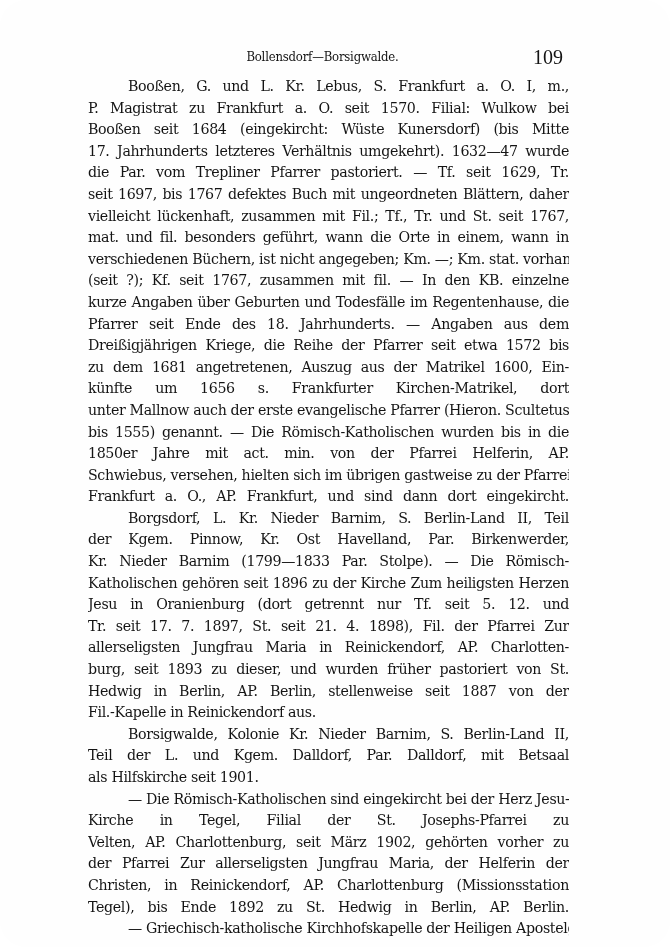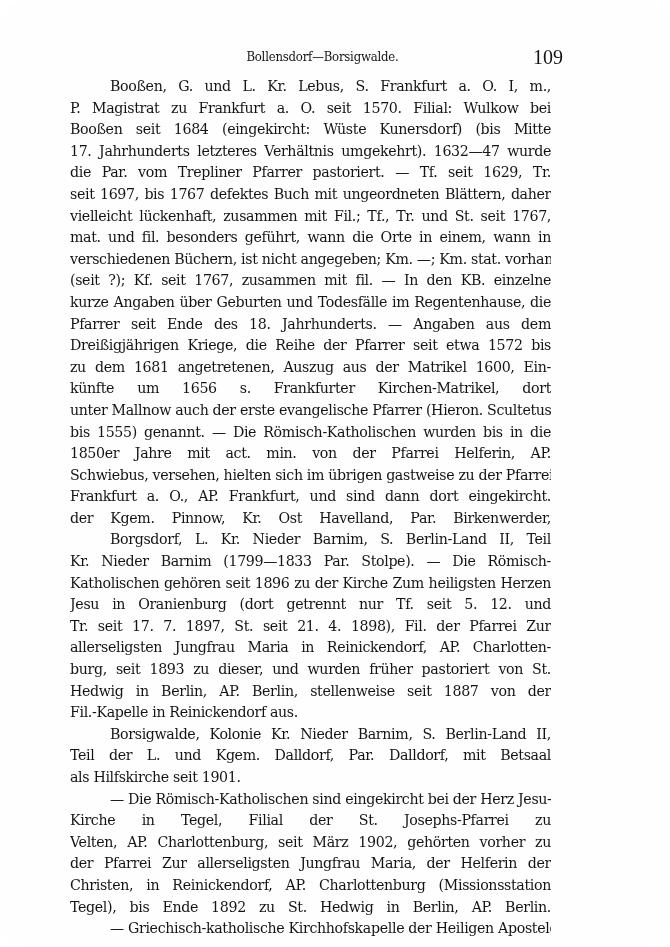--- a/index.html
+++ b/index.html
@@ -4,21 +4,21 @@
 <style>
   html, body { margin: 0; padding: 0; background: #ffffff; }
   body { width: 670px; height: 947px; position: relative; overflow: hidden;
          font-family: "DejaVu Serif", serif; color: #141414; }
   .page { position: absolute; left: 0; top: 0; width: 670px; height: 947px; background: #fefefe; border-radius: 26px; }
   .running-head { position: absolute; top: 46px; left: 82px; width: 481px; height: 22px; }
   .running-title { position: absolute; left: 0; right: 0; text-align: center; font-size: 13px;
                    font-family: "DejaVu Serif Condensed", "DejaVu Serif", serif; letter-spacing: -0.2px; top: 3px; }
   .page-number { position: absolute; right: 0; top: 0; font-size: 20px;
                  font-family: "Liberation Serif", serif; }
-  .body-text { position: absolute; top: 76px; left: 70px; width: 481px; }
+  .body-text { position: absolute; top: 76px; left: 88px; width: 481px; }
   .line { height: 21.6px; line-height: 21.6px; font-size: 14.2px; white-space: nowrap;
           text-align: justify; text-align-last: justify; overflow: hidden;
           font-family: "DejaVu Serif", serif; letter-spacing: -0.35px; }
   .line.indent { padding-left: 40px; }
   .line.last { text-align-last: left; }
 </style>
 </head>
 <body>
 
 <div class="page">
@@ -40,22 +40,22 @@
       <div class="line">kurze Angaben über Geburten und Todesfälle im Regentenhause, die</div>
       <div class="line">Pfarrer seit Ende des 18. Jahrhunderts. — Angaben aus dem</div>
       <div class="line">Dreißigjährigen Kriege, die Reihe der Pfarrer seit etwa 1572 bis</div>
       <div class="line">zu dem 1681 angetretenen, Auszug aus der Matrikel 1600, Ein-</div>
       <div class="line">künfte um 1656 s. Frankfurter Kirchen-Matrikel, dort</div>
       <div class="line">unter Mallnow auch der erste evangelische Pfarrer (Hieron. Scultetus</div>
       <div class="line">bis 1555) genannt. — Die Römisch-Katholischen wurden bis in die</div>
       <div class="line">1850er Jahre mit act. min. von der Pfarrei Helferin, AP.</div>
       <div class="line">Schwiebus, versehen, hielten sich im übrigen gastweise zu der Pfarrei</div>
       <div class="line">Frankfurt a. O., AP. Frankfurt, und sind dann dort eingekircht.</div>
+      <div class="line indent">Borgsdorf, L.  Kr. Nieder Barnim, S. Berlin-Land II, Teil</div>
       <div class="line">der Kgem. Pinnow, Kr. Ost Havelland, Par. Birkenwerder,</div>
-      <div class="line indent">Borgsdorf, L.  Kr. Nieder Barnim, S. Berlin-Land II, Teil</div>
       <div class="line">Kr. Nieder Barnim (1799—1833 Par. Stolpe). — Die Römisch-</div>
       <div class="line">Katholischen gehören seit 1896 zu der Kirche Zum heiligsten Herzen</div>
       <div class="line">Jesu in Oranienburg (dort getrennt nur Tf. seit 5. 12. und</div>
       <div class="line">Tr. seit 17. 7. 1897, St. seit 21. 4. 1898), Fil. der Pfarrei Zur</div>
       <div class="line">allerseligsten Jungfrau Maria in Reinickendorf, AP. Charlotten-</div>
       <div class="line">burg, seit 1893 zu dieser, und wurden früher pastoriert von St.</div>
       <div class="line">Hedwig in Berlin, AP. Berlin, stellenweise seit 1887 von der</div>
       <div class="line last">Fil.-Kapelle in Reinickendorf aus.</div>
       <div class="line indent">Borsigwalde, Kolonie Kr. Nieder Barnim, S. Berlin-Land II,</div>
       <div class="line">Teil der L. und Kgem. Dalldorf, Par. Dalldorf, mit Betsaal</div>

